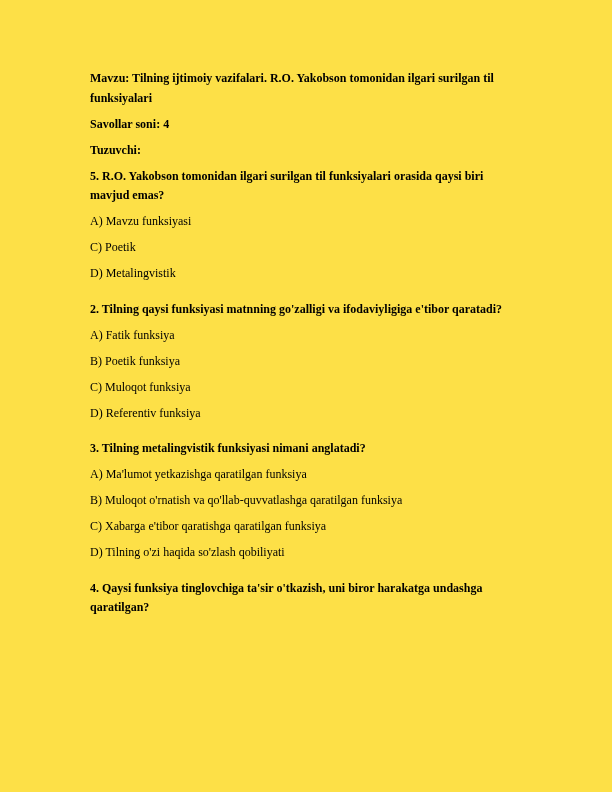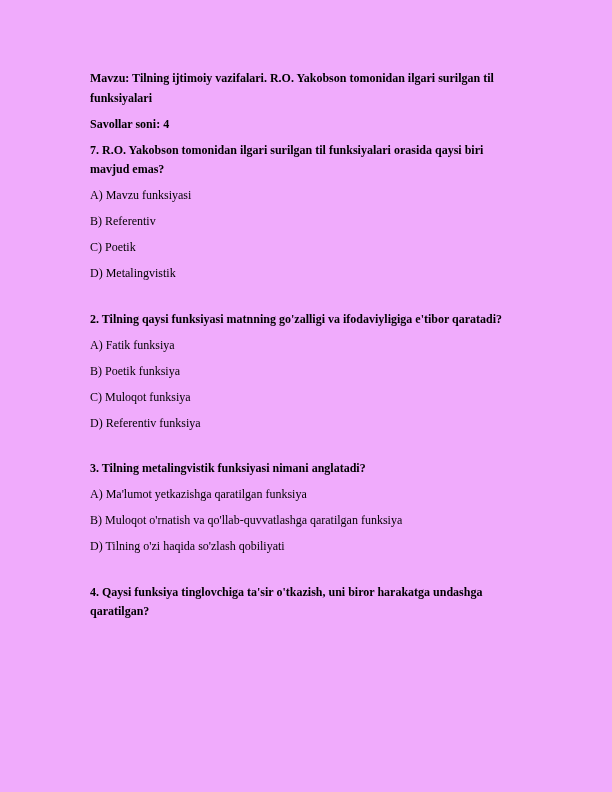--- a/index.html
+++ b/index.html
@@ -6,65 +6,66 @@
     margin: 0;
     padding: 0;
     background: #ffffff;
   }
   .page {
     position: relative;
     width: 612px;
     height: 792px;
     box-sizing: border-box;
     padding: 69px 90px 40px 90px;
-    background: #f0abfc;
+    background: #fde047;
     color: #000000;
     font-family: "Liberation Serif", "DejaVu Serif", serif;
     font-size: 12px;
     line-height: 19.5px;
     overflow: hidden;
   }
   .page p {
     margin: 0 0 6.5px 0;
   }
   .bold {
     font-weight: 700;
   }
   .question-block + .question-block {
-    margin-top: 26px;
+    margin-top: 16px;
   }
 </style>
 </head>
 <body>
 
 <div class="page">
 
   <p class="bold">Mavzu: Tilning ijtimoiy vazifalari. R.O. Yakobson tomonidan ilgari surilgan til funksiyalari</p>
   <p class="bold">Savollar soni: 4</p>
+  <p class="bold">Tuzuvchi:</p>
 
   <section class="question-block">
-    <p class="bold">7. R.O. Yakobson tomonidan ilgari surilgan til funksiyalari orasida qaysi biri mavjud emas?</p>
+    <p class="bold">5. R.O. Yakobson tomonidan ilgari surilgan til funksiyalari orasida qaysi biri mavjud emas?</p>
     <p>A) Mavzu funksiyasi</p>
-    <p>B) Referentiv</p>
     <p>C) Poetik</p>
     <p>D) Metalingvistik</p>
   </section>
 
   <section class="question-block">
     <p class="bold">2. Tilning qaysi funksiyasi matnning go'zalligi va ifodaviyligiga e'tibor qaratadi?</p>
     <p>A) Fatik funksiya</p>
     <p>B) Poetik funksiya</p>
     <p>C) Muloqot funksiya</p>
     <p>D) Referentiv funksiya</p>
   </section>
 
   <section class="question-block">
     <p class="bold">3. Tilning metalingvistik funksiyasi nimani anglatadi?</p>
     <p>A) Ma'lumot yetkazishga qaratilgan funksiya</p>
     <p>B) Muloqot o'rnatish va qo'llab-quvvatlashga qaratilgan funksiya</p>
+    <p>C) Xabarga e'tibor qaratishga qaratilgan funksiya</p>
     <p>D) Tilning o'zi haqida so'zlash qobiliyati</p>
   </section>
 
   <section class="question-block">
     <p class="bold">4. Qaysi funksiya tinglovchiga ta'sir o'tkazish, uni biror harakatga undashga qaratilgan?</p>
   </section>
 
 </div>
 
 </body></html>

